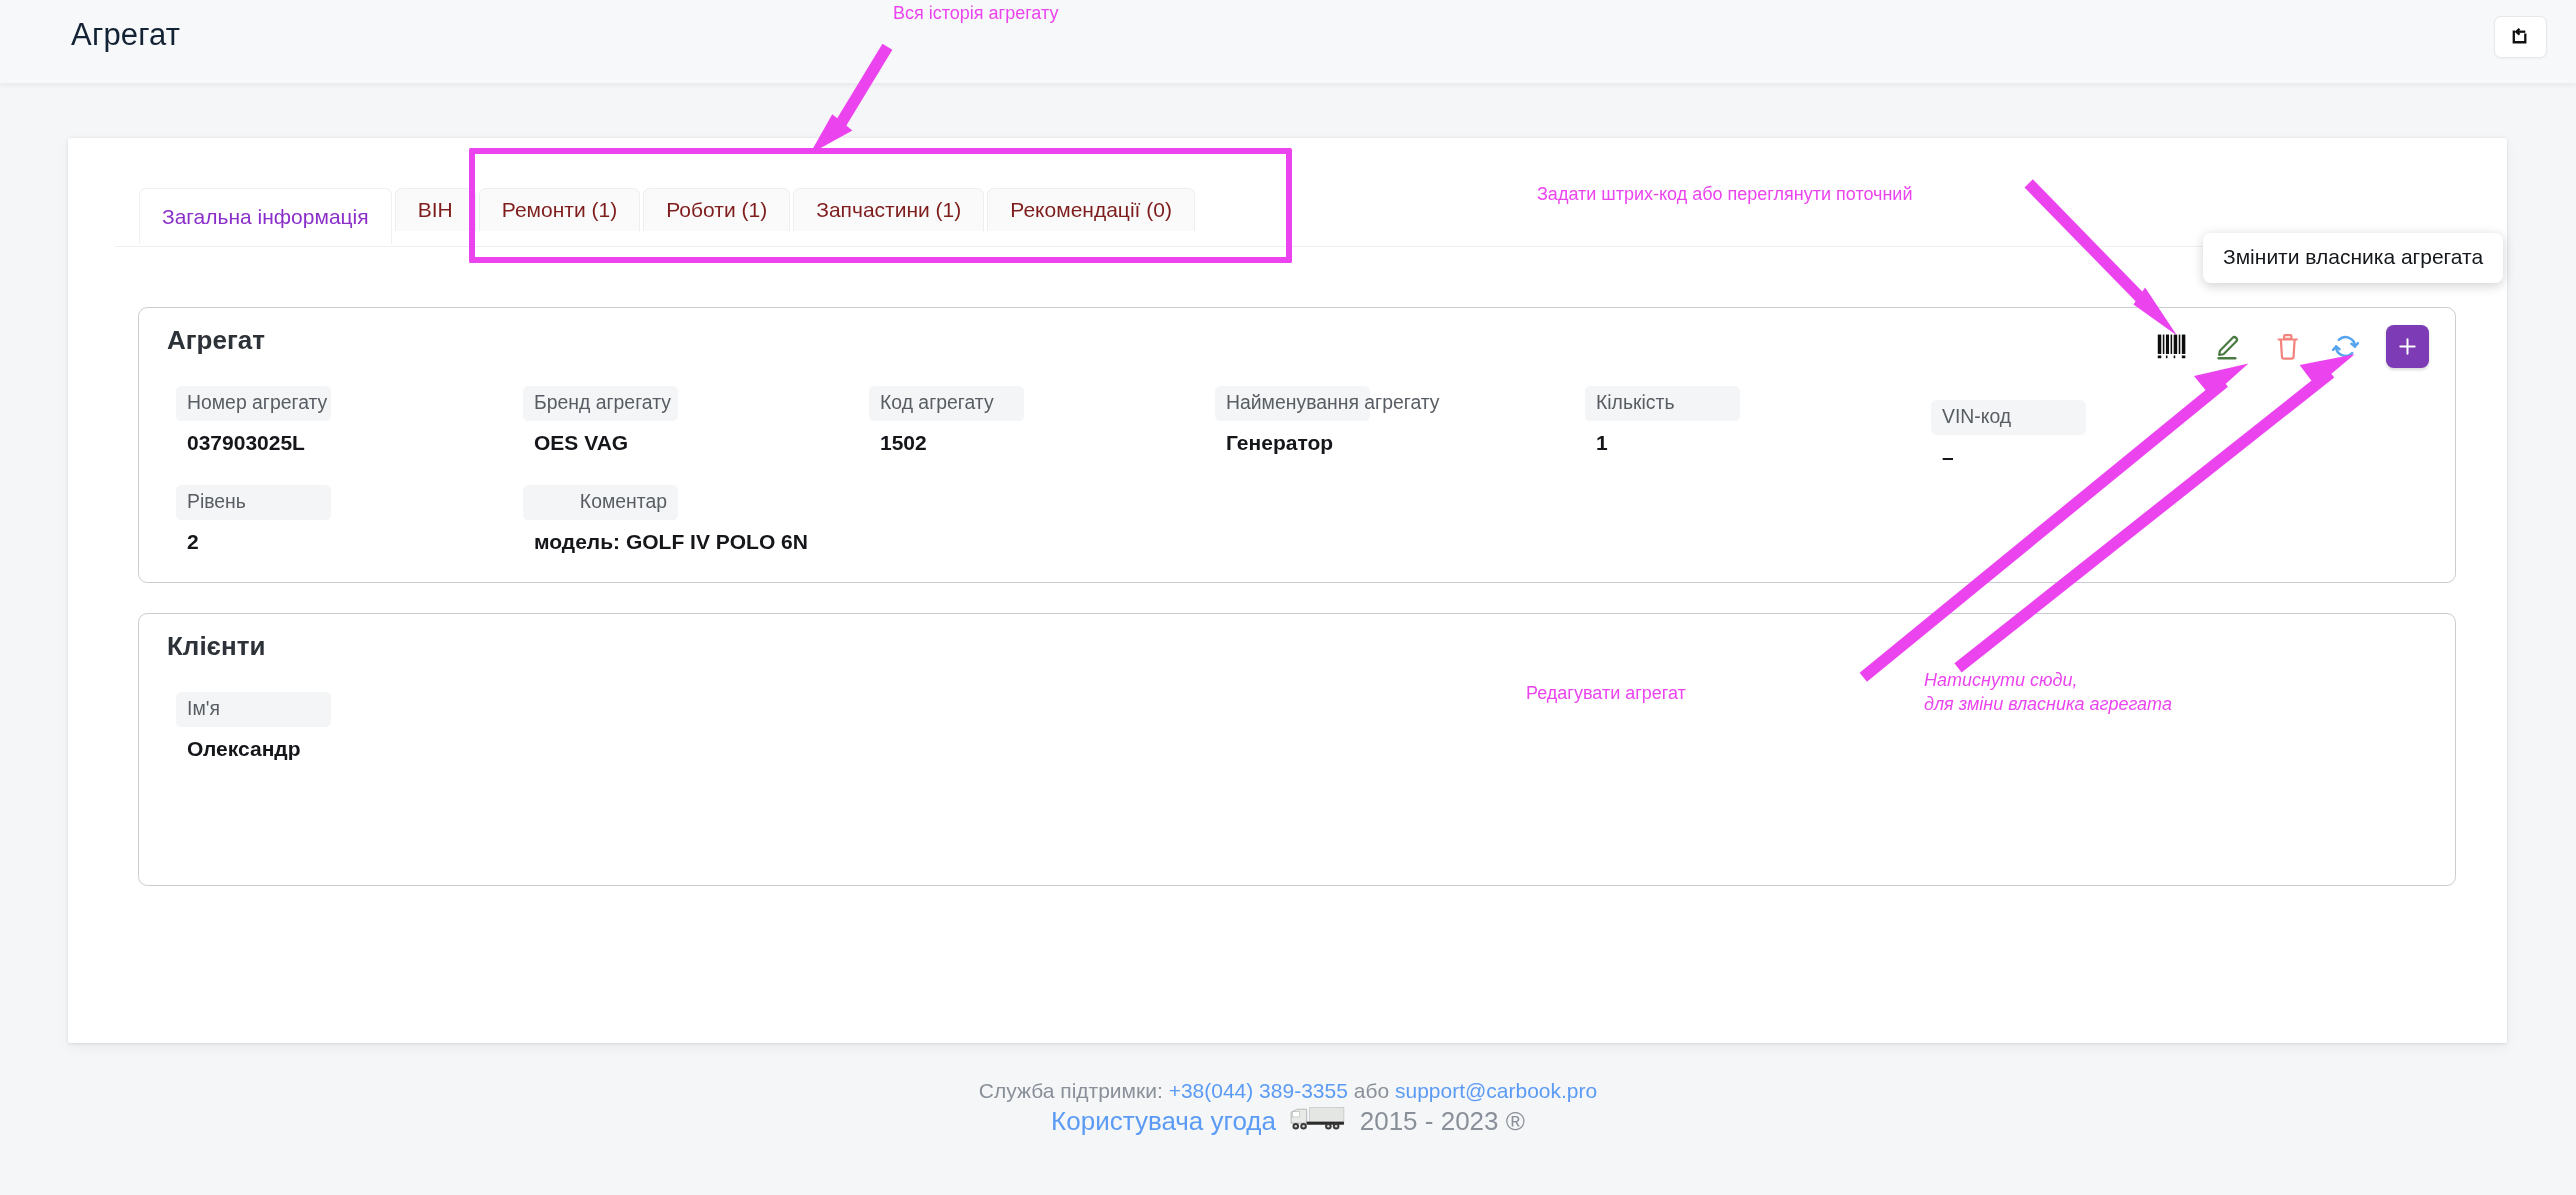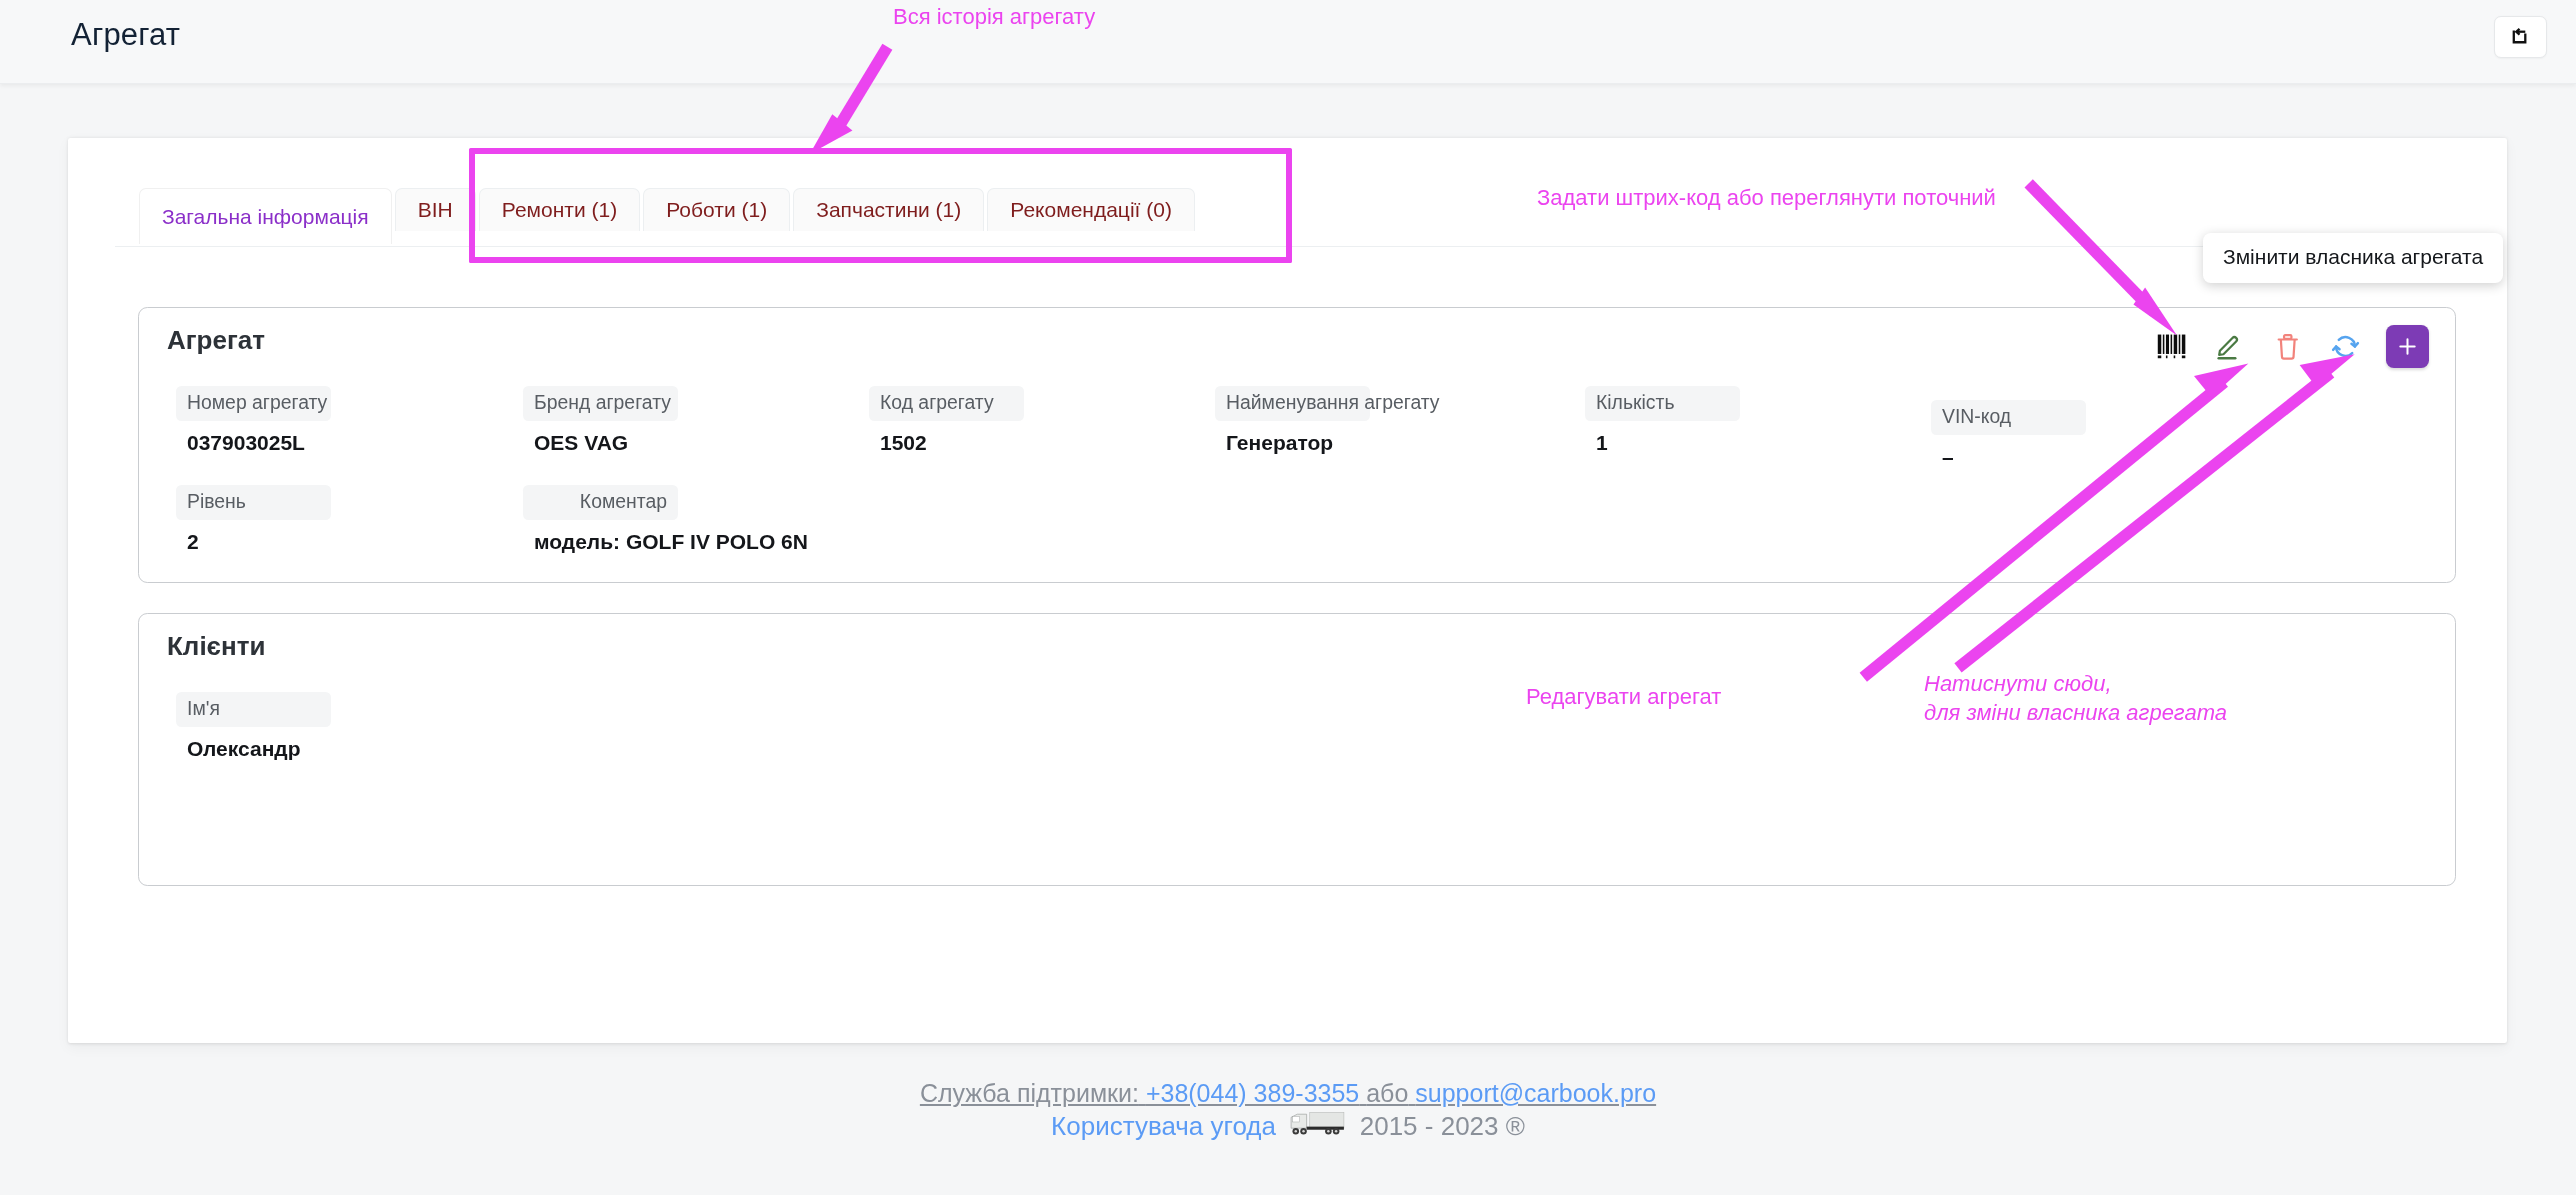--- a/index.html
+++ b/index.html
@@ -167,34 +167,34 @@
   }
 
   
   .footer {
     position: absolute;
     left: 0; top: 1079px;
     width: 2576px;
     text-align: center;
     color: #8a9099;
   }
-  .footer-line1 { font-size: 25px; text-decoration: underline; }
+  .footer-line1 { font-size: 21px; }
   .footer-line2 {
     font-size: 26px;
     display: flex; align-items: center; justify-content: center; gap: 12.4px;
   }
   .flink { color: #5b9bf5; text-decoration: none; cursor: pointer; }
   .truck-icon { display: inline-block; vertical-align: middle; }
 
   
   .anno-layer { position: absolute; left:0; top:0; width: 2576px; height: 1196px; pointer-events: none; z-index: 60; }
   .anno-text {
     position: absolute;
     color: #eb44ef;
-    font-size: 22px;
+    font-size: 18px;
     font-weight: 400;
     line-height: 1.32;
     white-space: pre;
   }
   #anno-history-text  { left: 893px; top: 1.6px; }
   #anno-barcode-text  { left: 1537px; top: 143px; margin-top: 40px; }
   #anno-edit-text     { left: 1526px; top: 682px; }
   #anno-owner-text    { left: 1924px; top: 669px; font-style: italic; }
 
   .anno-box {

